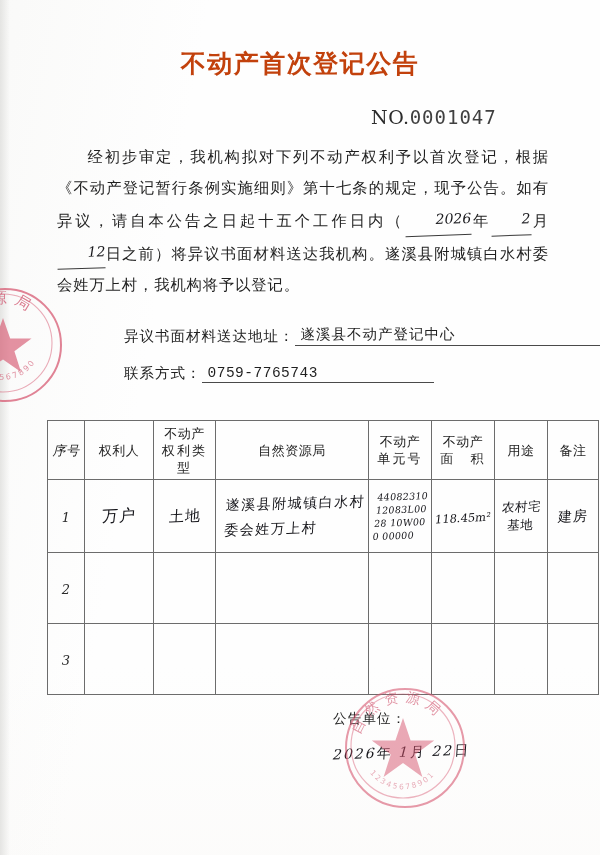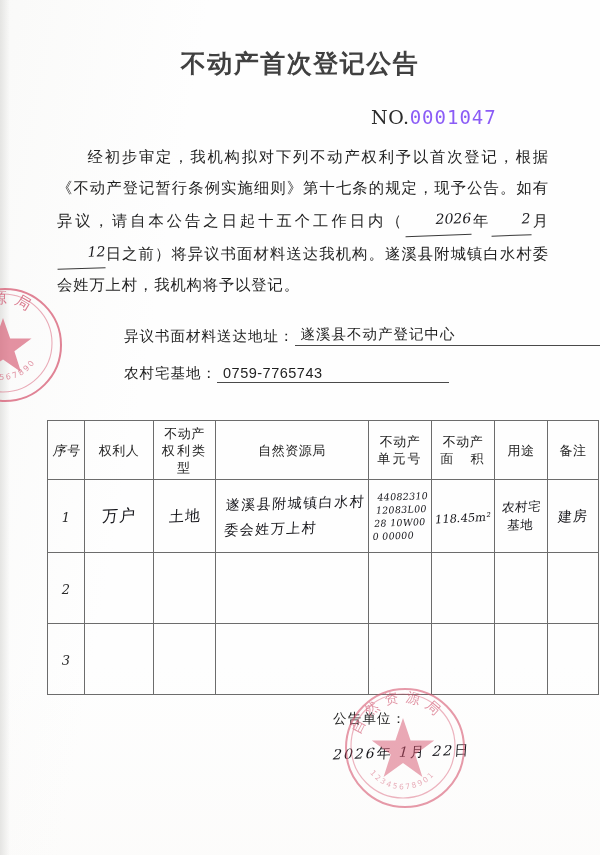--- a/index.html
+++ b/index.html
@@ -40,37 +40,37 @@
   .doc-title {
     position: absolute;
     top: 47px;
     left: 0;
     width: 600px;
     text-align: center;
     font-family: "DejaVu Sans", "Liberation Sans", sans-serif;
     font-size: 25px;
     font-weight: 700;
     letter-spacing: 1.5px;
-    color: #404040;
+    color: #c2410c;
     z-index: 3;
   }
 
   .serial-no {
     position: absolute;
     top: 106px;
     left: 371px;
     font-family: "DejaVu Serif", "Liberation Serif", serif;
     font-size: 19px;
     color: #2b2b2b;
     letter-spacing: 0.5px;
     z-index: 3;
     white-space: nowrap;
   }
   .serial-no .digits {
-    color: #8b5cf6;
+    color: #404040;
     font-family: "DejaVu Sans Mono", "Liberation Mono", monospace;
     font-size: 19px;
     letter-spacing: 1px;
   }
 
   .body-copy {
     position: absolute;
     top: 142px;
     left: 57px;
     width: 492px;
@@ -115,21 +115,21 @@
   }
   .contact-label { white-space: nowrap; }
   .contact-value {
     border-bottom: 1px solid #4a4a4a;
     padding: 0 4px 1px 6px;
     letter-spacing: 1px;
   }
   .addr-value { width: 310px; }
   .phone-value {
     width: 222px;
-    font-family: Liberation Sans, sans-serif;
+    font-family: Liberation Mono, monospace;
     letter-spacing: 0.5px;
   }
 
   
   .reg-table {
     position: absolute;
     left: 47px;
     top: 420px;
     width: 523px;
     border-collapse: collapse;
@@ -297,21 +297,21 @@
       </text>
     </svg>
   </div>
 
   <div class="contact-block">
     <div class="contact-row">
       <span class="contact-label">异议书面材料送达地址：</span>
       <span class="contact-value addr-value">遂溪县不动产登记中心</span>
     </div>
     <div class="contact-row">
-      <span class="contact-label">农村宅基地：</span>
+      <span class="contact-label">联系方式：</span>
       <span class="contact-value phone-value">0759-7765743</span>
     </div>
   </div>
 
   <table class="reg-table">
     <thead>
       <tr>
         <th class="c-idx">
           <span>序号</span>
         </th>

